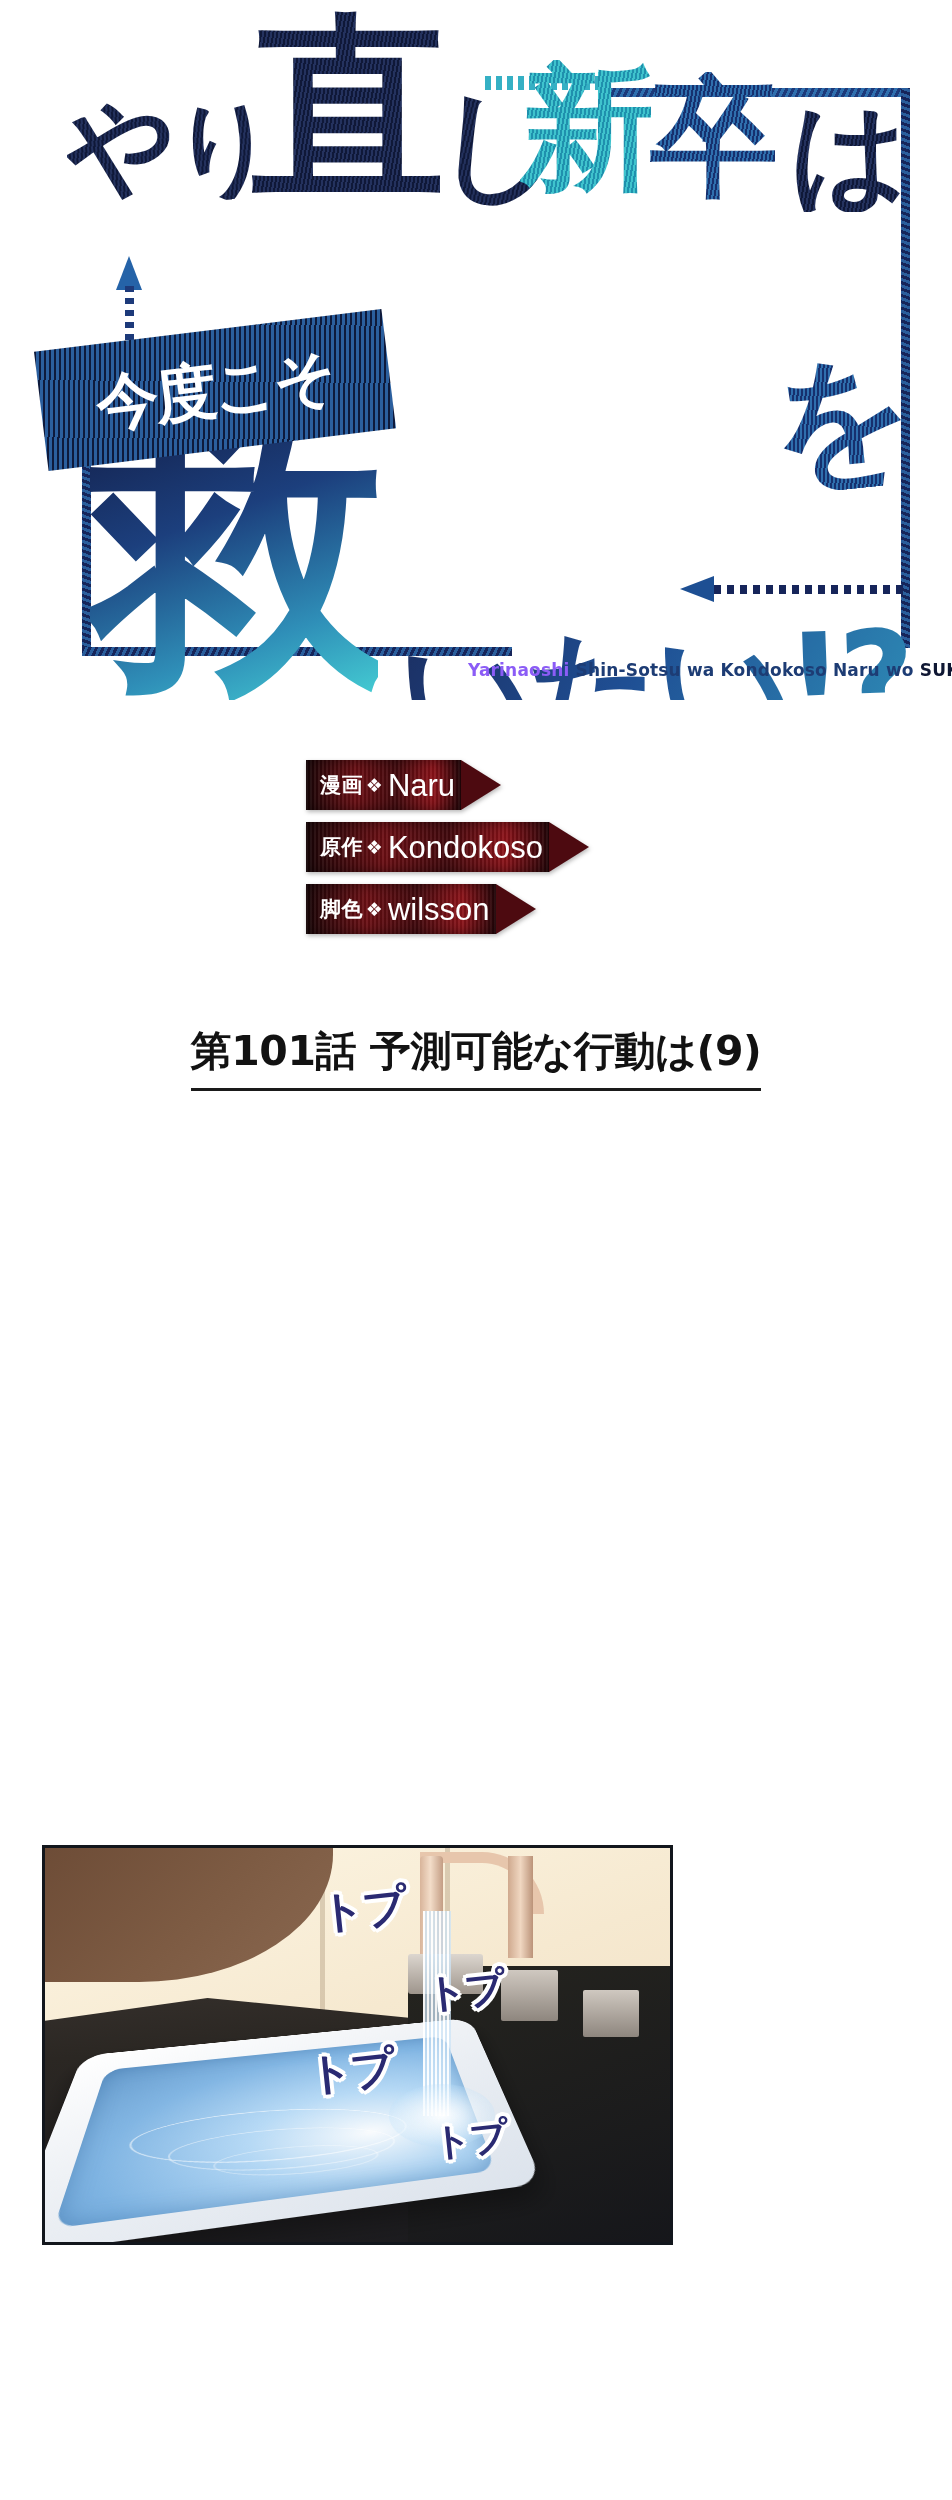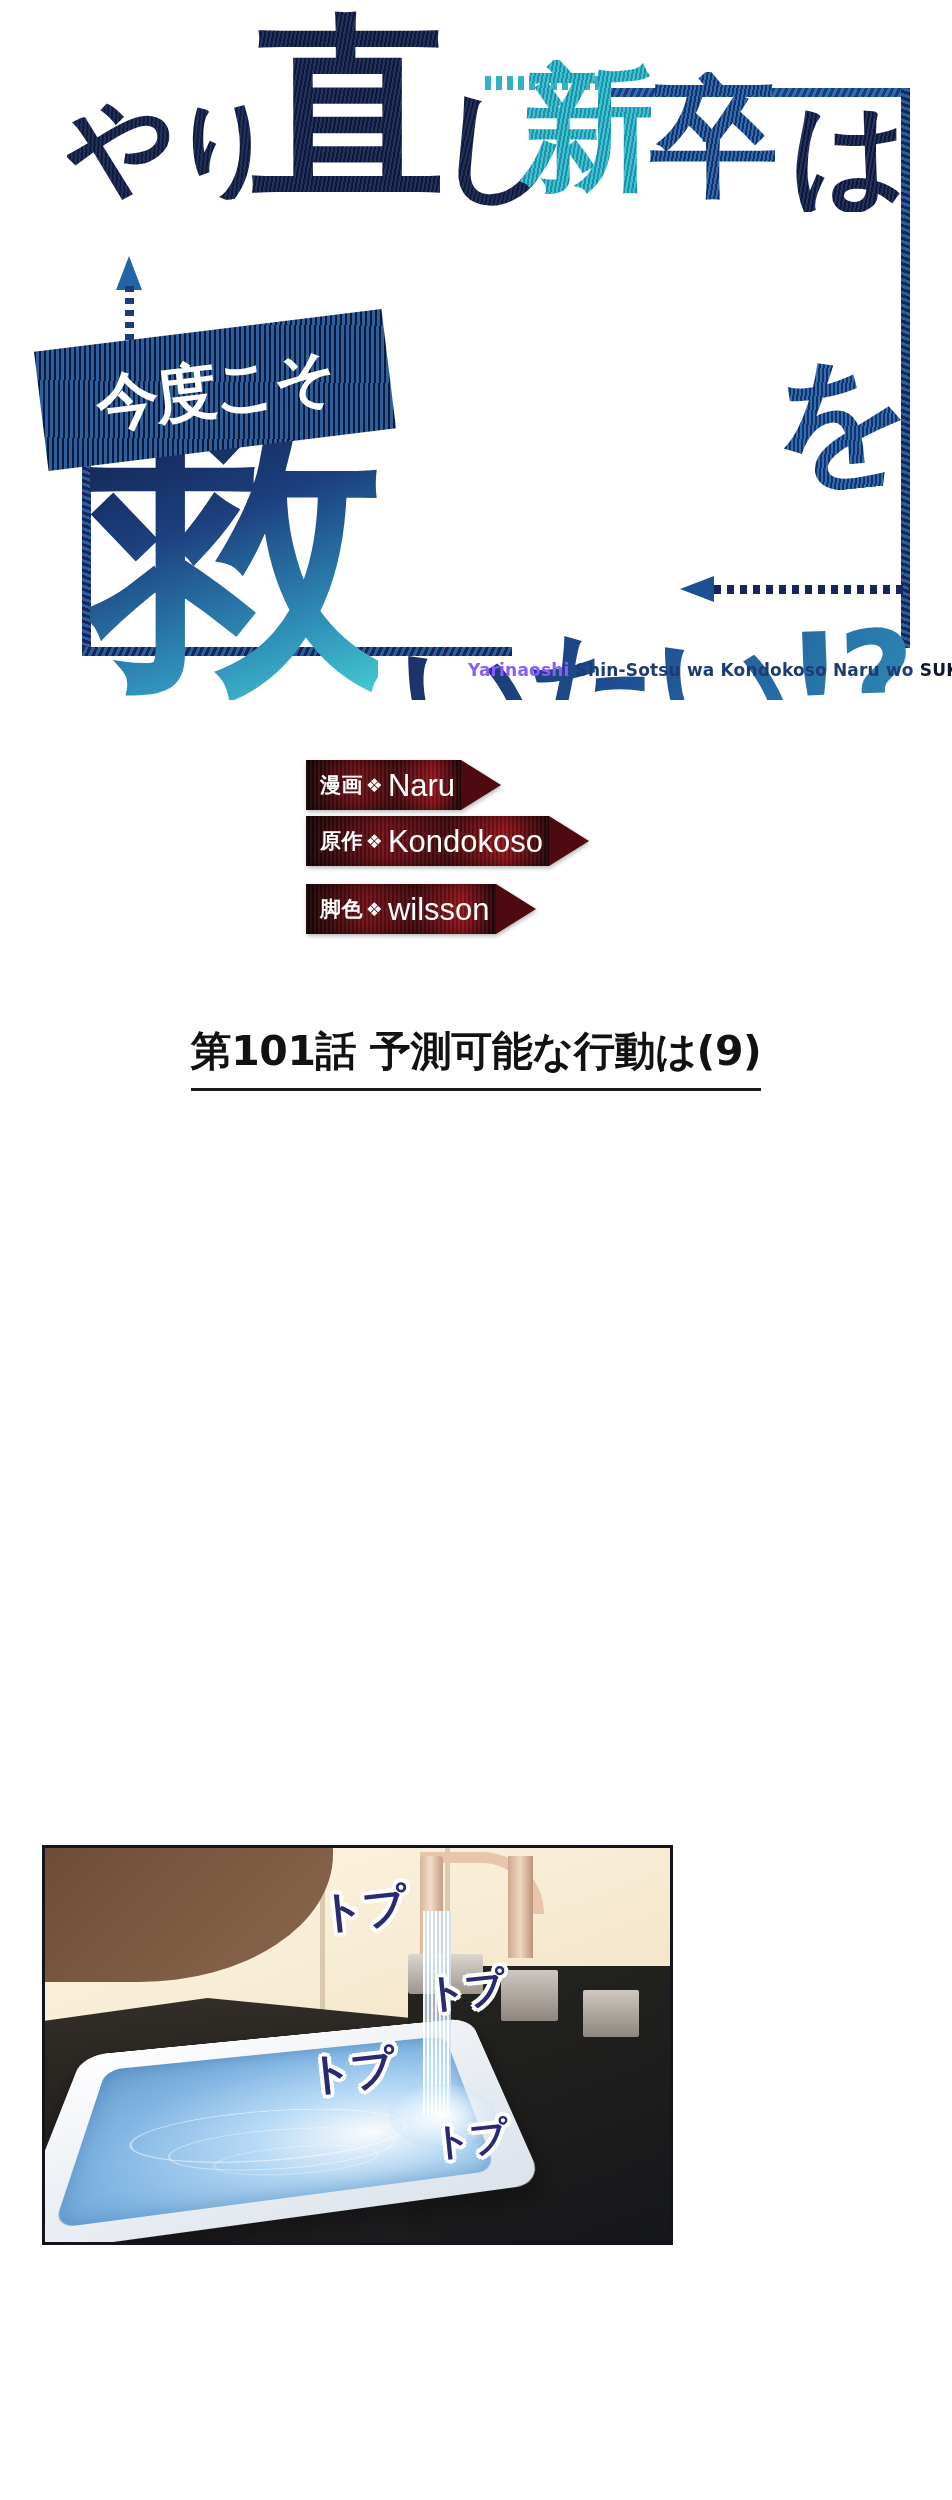--- a/index.html
+++ b/index.html
@@ -253,21 +253,21 @@
   }
   .credit-row .name {
     font-family: "Liberation Sans", "DejaVu Sans", sans-serif;
     font-size: 31px;
     font-weight: 400;
     color: #ffffff;
     letter-spacing: 0.0em;
     line-height: 1;
   }
   .credit-0 { left: 306px; top: 8px;  }
-  .credit-1 { left: 306px; top: 64px; }
+  .credit-1 { left: 306px; top: 70px; }
   .credit-2 { left: 306px; top: 132px;}
 
   
   .chapter-title-wrap {
     position: absolute;
     left: 0;
     top: 1024px;
     width: 952px;
     text-align: center;
   }

